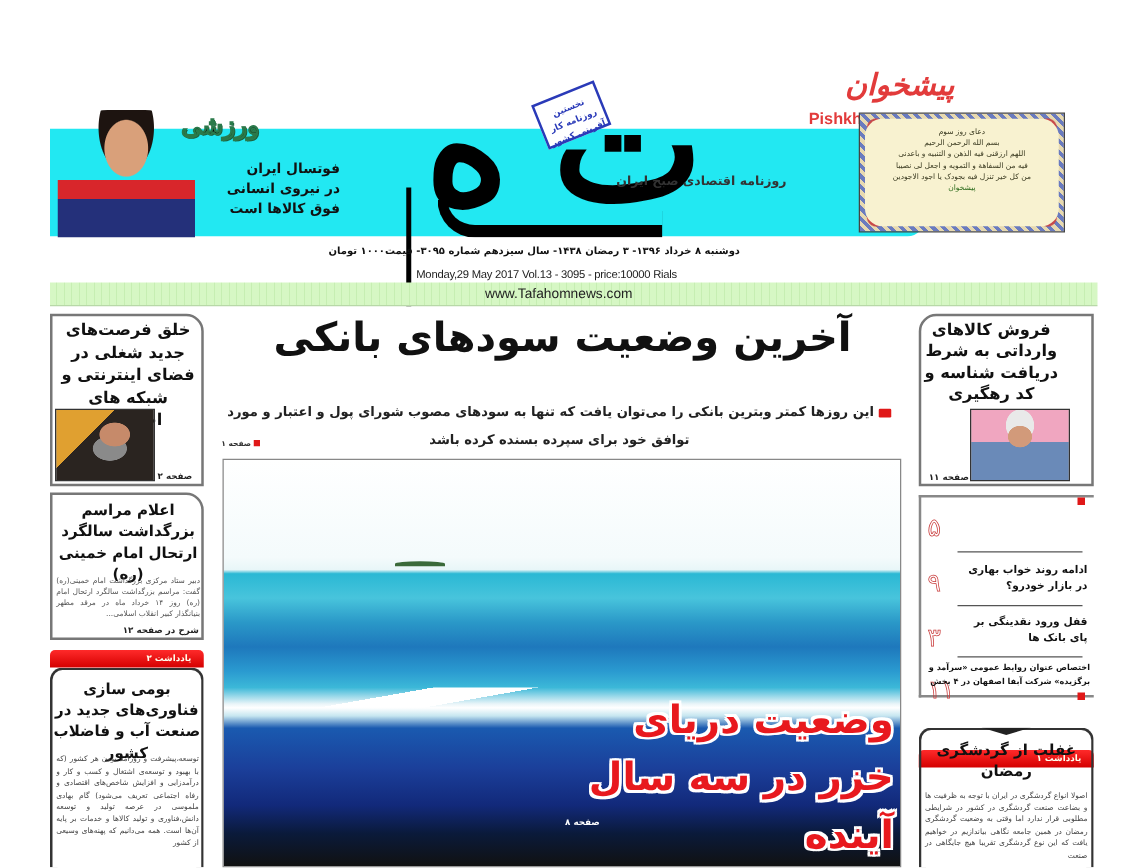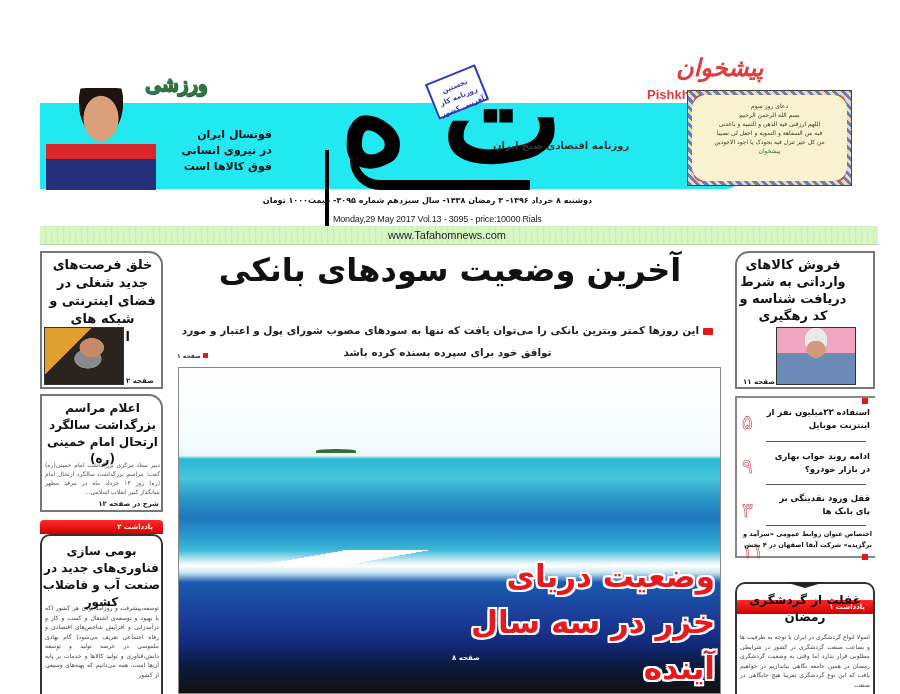--- a/index.html
+++ b/index.html
@@ -3,21 +3,21 @@
   <meta charset="utf-8">
   <style>
     * { box-sizing: border-box; margin: 0; padding: 0; }
     html, body { width: 900px; height: 694px; overflow: hidden; background: #ffffff; }
     body { position: relative; font-family: "DejaVu Sans", sans-serif; color: #111; direction: ltr; }
     .abs { position: absolute; }
     .rtl { direction: rtl; }
 
     
     .cyan-band { left: 40px; top: 103px; width: 700px; height: 86px; background: #22e8f2; border-radius: 0 14px 14px 0; }
-    .sports-label { left: 145px; top: 72px; font: bold 20px "DejaVu Serif", serif; color: #b91c1c; -webkit-text-stroke: 1px #2a7a4a; text-shadow: 1px 1px 0 #1a5a3a; }
+    .sports-label { left: 145px; top: 88px; font: bold 20px "DejaVu Serif", serif; color: #000000; -webkit-text-stroke: 1px #2a7a4a; text-shadow: 1px 1px 0 #1a5a3a; }
     .sports-photo { left: 46px; top: 88px; width: 110px; height: 102px; border-radius: 40px 40px 0 0;
       background: radial-gradient(ellipse at 50% 30%, #d9a07a 0 22%, transparent 23%),
                   radial-gradient(ellipse at 50% 14%, #1d1410 0 28%, transparent 29%),
                   linear-gradient(180deg, transparent 0 55%, #d8262b 55% 70%, #24307a 70% 100%); }
     .sports-text { left: 160px; top: 127px; width: 112px; font: bold 11px "DejaVu Sans", sans-serif; line-height: 16px; color: #111; text-align: right; }
 
     .logo-wrap { left: 340px; top: 60px; width: 260px; height: 150px; }
     .logo-glyph { position: absolute; font: 900 128px "DejaVu Serif", serif; color: #000; line-height: 1; }
     .logo-glyph.g1 { left: 102px; top: -8px; }
     .logo-glyph.g2 { left: 0px; top: -6px; }
@@ -187,21 +187,20 @@
 <div class="abs panel right-panel-1"></div>
 <div class="abs box-headline rp1-head">فروش کالاهای وارداتی به شرط دریافت شناسه و کد رهگیری</div>
 <div class="abs box-photo rp1-photo"></div>
 <div class="abs page-ref rp1-ref">صفحه ۱۱</div>
 
 <div class="abs panel right-panel-2"></div>
 <div class="red-dot" style="left:862px;top:398px;"></div>
 
 <div class="rp2-item" style="top:404px;height:34px;">
   <div class="rp2-num" style="top:6px;">۵</div>
-  <div class="rp2-title" style="top:2px;">استفاده ۳۳میلیون نفر از اینترنت موبایل</div>
 </div>
 <div class="rp2-div" style="top:441px;"></div>
 
 <div class="rp2-item" style="top:448px;height:34px;">
   <div class="rp2-num" style="top:6px;">۹</div>
   <div class="rp2-title" style="top:2px;">ادامه روند خواب بهاری در بازار خودرو؟</div>
 </div>
 <div class="rp2-div" style="top:484px;"></div>
 
 <div class="rp2-item" style="top:490px;height:34px;">

